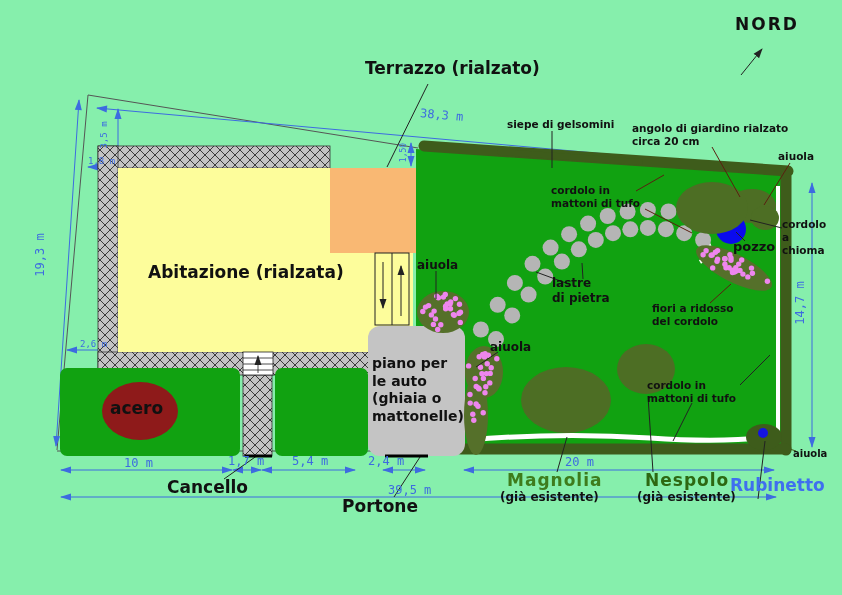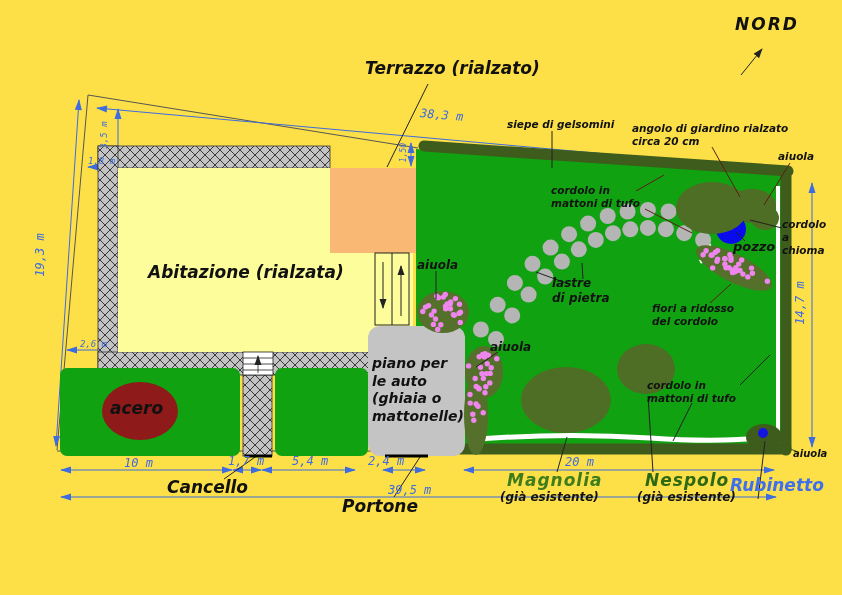--- a/index.html
+++ b/index.html
@@ -1,17 +1,17 @@
 <!DOCTYPE html>
 <html><head>
 <meta charset="utf-8">
 <style>
   html,body{margin:0;padding:0;background:#ffffff;}
-  #canvas{position:relative;width:842px;height:595px;background:#fde047;overflow:hidden;
-          font-family:"DejaVu Sans",sans-serif;font-style:italic;}
+  #canvas{position:relative;width:842px;height:595px;background:#86efac;overflow:hidden;
+          font-family:"DejaVu Sans",sans-serif;}
   #plan-svg{position:absolute;left:0;top:0;z-index:1;}
   .lbl{position:absolute;z-index:3;color:#111;font-weight:bold;white-space:pre-line;line-height:1.25;}
   .big{font-size:17px;}
   .med{font-size:12px;}
   .sml{font-size:10.5px;}
   .ctr{text-align:left;}
   .dim{position:absolute;z-index:3;color:#3d6be0;font-family:"DejaVu Sans Mono",monospace;
        font-size:12px;font-weight:normal;white-space:nowrap;}
   .dim.small{font-size:9px;}
   .rot{transform:rotate(-90deg);transform-origin:center center;}

